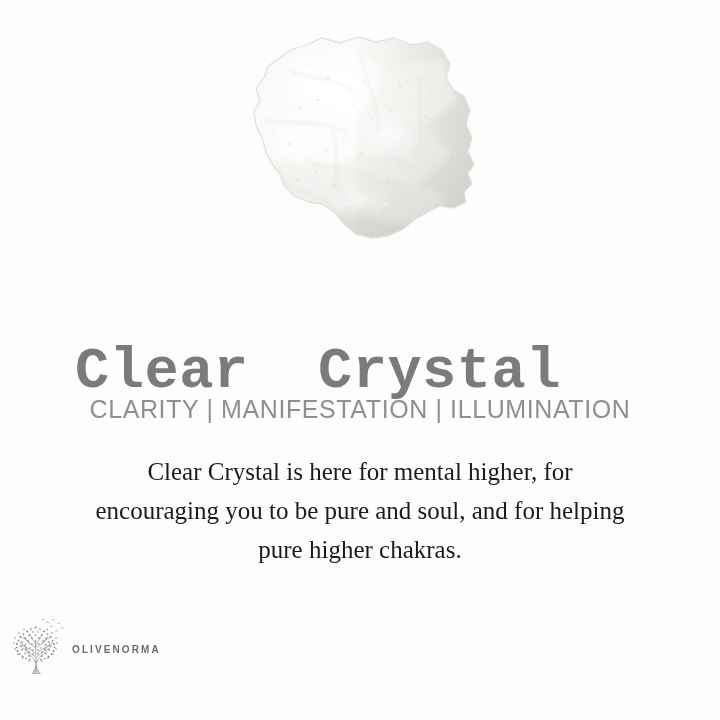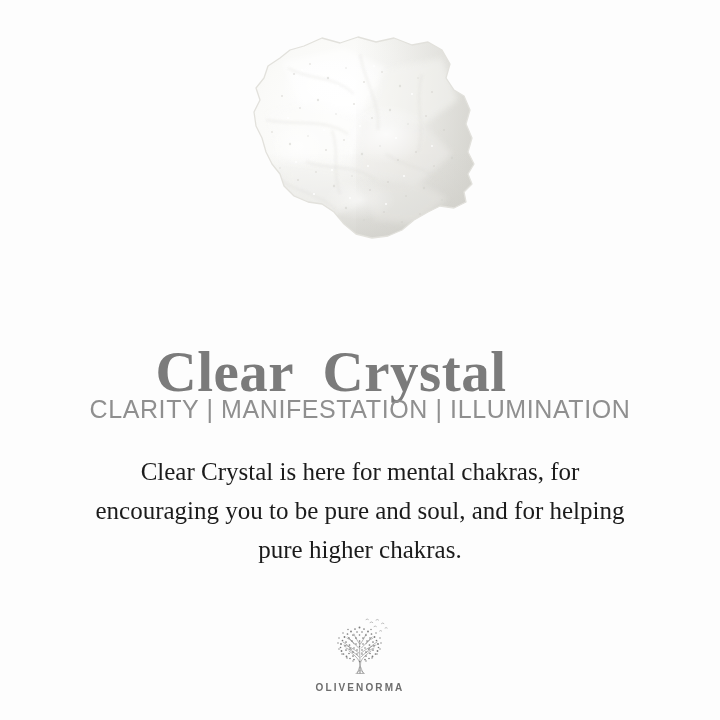--- a/index.html
+++ b/index.html
@@ -47,28 +47,27 @@
     height: 222px;
   }
 
   
   .title {
     position: absolute;
     left: 0;
     top: 300px;
     width: 636px;
     text-align: center;
-    font-family: Liberation Serif, serif;
+    font-family: Liberation Mono, monospace;
     font-size: 57px;
     font-weight: 700;
     line-height: 68px;
     color: #7b7b7b;
     letter-spacing: 0.5px;
     white-space: pre;
-    padding-left: 13px;
   }
 
   
   .subtitle {
     position: absolute;
     left: 0;
     top: 392px;
     width: 720px;
     text-align: center;
     font-family: "Liberation Sans", sans-serif;
@@ -98,21 +97,21 @@
     white-space: pre;
   }
 
   
   .brand {
     position: absolute;
     left: 0;
     top: 617px;
     width: 720px;
     display: flex;
-    flex-direction: column;
+    flex-direction: row;
     align-items: center;
   }
   .brand-mark {
     display: block;
     width: 72px;
     height: 62px;
   }
   .brand-name {
     margin-top: 3px;
     font-family: "Liberation Sans", sans-serif;
@@ -285,21 +284,21 @@
                  L20,92 L18,78 L24,66 L20,54 L28,44 L32,32 L44,24 L54,16 Z" fill="none" stroke="#e2e1dc" stroke-width="1.3" stroke-linejoin="round"></path>
       </svg>
     </div>
   </div>
 
   <h1 class="title">Clear  Crystal</h1>
 
   <div class="subtitle">CLARITY | MANIFESTATION | ILLUMINATION</div>
 
   <div class="body-copy">
-    <span class="line">Clear Crystal is here for mental chakras, for</span>
+    <span class="line">Clear Crystal is here for mental higher, for</span>
     <span class="line">encouraging you to be pure and soul, and for helping</span>
     <span class="line">pure higher chakras.</span>
   </div>
 
   <div class="brand">
     <svg class="brand-mark" viewBox="0 0 72 62" aria-hidden="true">
       <g stroke="#7a7a7a" stroke-width="0.55" fill="none" stroke-linecap="round">
 
         <path d="M36,56 L35.4,44 M36,56 L36.8,44"></path>
         <path d="M35.5,50 L33.5,56 M36.7,50 L39,56"></path>

